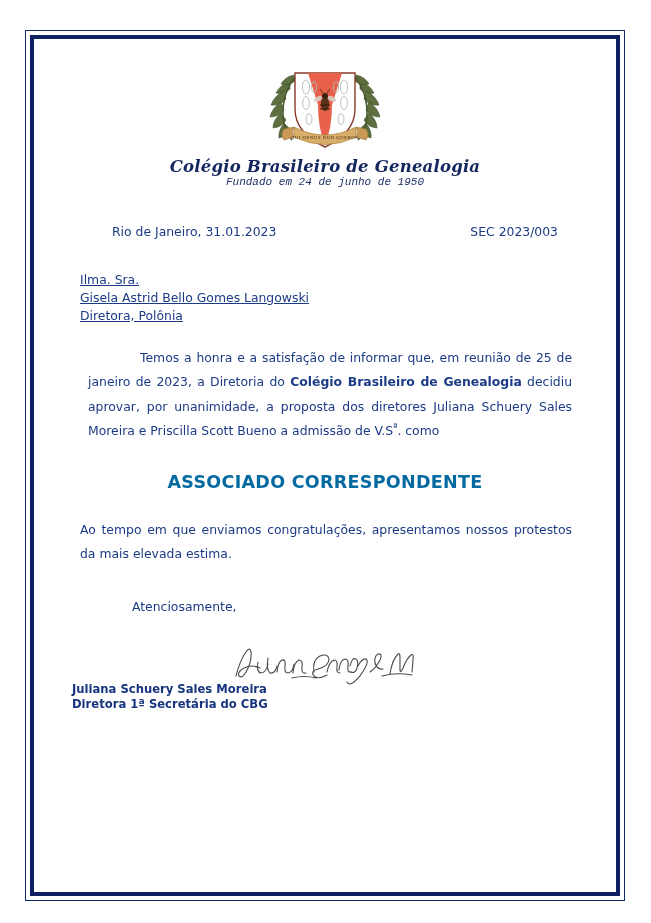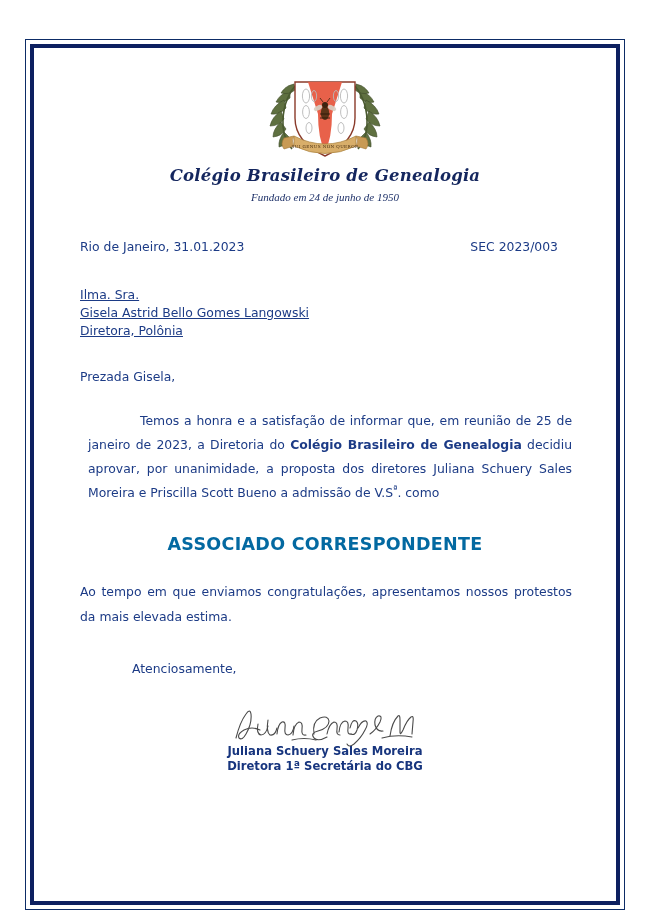--- a/index.html
+++ b/index.html
@@ -12,21 +12,21 @@
     height: 923px;
     font-family: "DejaVu Sans", sans-serif;
     position: relative;
     overflow: hidden;
   }
 
   
   #page {
     position: absolute;
     left: 25px;
-    top: 39px;
+    top: 30px;
     width: 600px;
     height: 871px;
     border: 1px solid #0d2c66;
     box-sizing: border-box;
     background: #ffffff;
   }
   #page-inner {
     position: absolute;
     left: 4px;
     top: 4px;
@@ -56,40 +56,41 @@
     font-family: "DejaVu Serif", serif;
     font-style: italic;
     font-weight: bold;
     font-size: 16.5px;
     color: #14265e;
     letter-spacing: 0.2px;
     margin-top: 1px;
     line-height: 1.1;
   }
   .org-founded {
-    font-family: Liberation Serif, serif;
+    font-family: Liberation Mono, monospace;
     font-style: italic;
     font-size: 11px;
     color: #1d3068;
-    margin-top: 6px;
+    margin-top: 0;
     line-height: 1.1;
   }
 
   
   .letter {
     color: #1c3b86;
     font-size: 12.4px;
     line-height: 1.55;
     margin-top: 34px;
   }
   .meta-row {
     display: flex;
     justify-content: space-between;
     align-items: flex-start;
     padding: 0 6px 0 8px;
+    margin-left: 32px;
   }
   .meta-ref {
     padding-right: 14px;
   }
 
   .addressee {
     margin-top: 30px;
     padding-left: 8px;
     line-height: 1.42;
   }
@@ -130,21 +131,21 @@
   }
 
   .closing {
     margin-top: 30px;
     padding-left: 60px;
   }
 
   
   .signature-block {
     margin-top: 26px;
-    text-align: center;
+    text-align: left;
   }
   .signature-mark {
     display: block;
     margin: 0 auto;
   }
   .signer {
     font-size: 11.6px;
     font-weight: bold;
     color: #17357e;
     line-height: 1.3;
@@ -227,21 +228,20 @@
           <span>Rio de Janeiro, 31.01.2023</span>
           <span class="meta-ref">SEC 2023/003</span>
         </div>
 
         <div class="addressee">
           <div>Ilma. Sra.</div>
           <div>Gisela Astrid Bello Gomes Langowski</div>
           <div>Diretora, Polônia</div>
         </div>
 
-        <div class="salutation">Prezada Gisela,</div>
 
         <div class="para indent"><span>Temos a honra e a satisfação de informar que, em reunião de 25 de janeiro de 2023, a Diretoria do </span><b>Colégio Brasileiro de Genealogia</b><span> decidiu aprovar, por unanimidade, a proposta dos diretores Juliana Schuery Sales Moreira e Priscilla Scott Bueno a admissão de V.S</span><sup class="ord">ª</sup><span>. como</span></div>
 
         <div class="award-title">ASSOCIADO CORRESPONDENTE</div>
 
 
         <div class="para">Ao tempo em que enviamos congratulações, apresentamos nossos protestos da mais elevada estima.</div>
 
         <div class="closing">Atenciosamente,</div>
 

